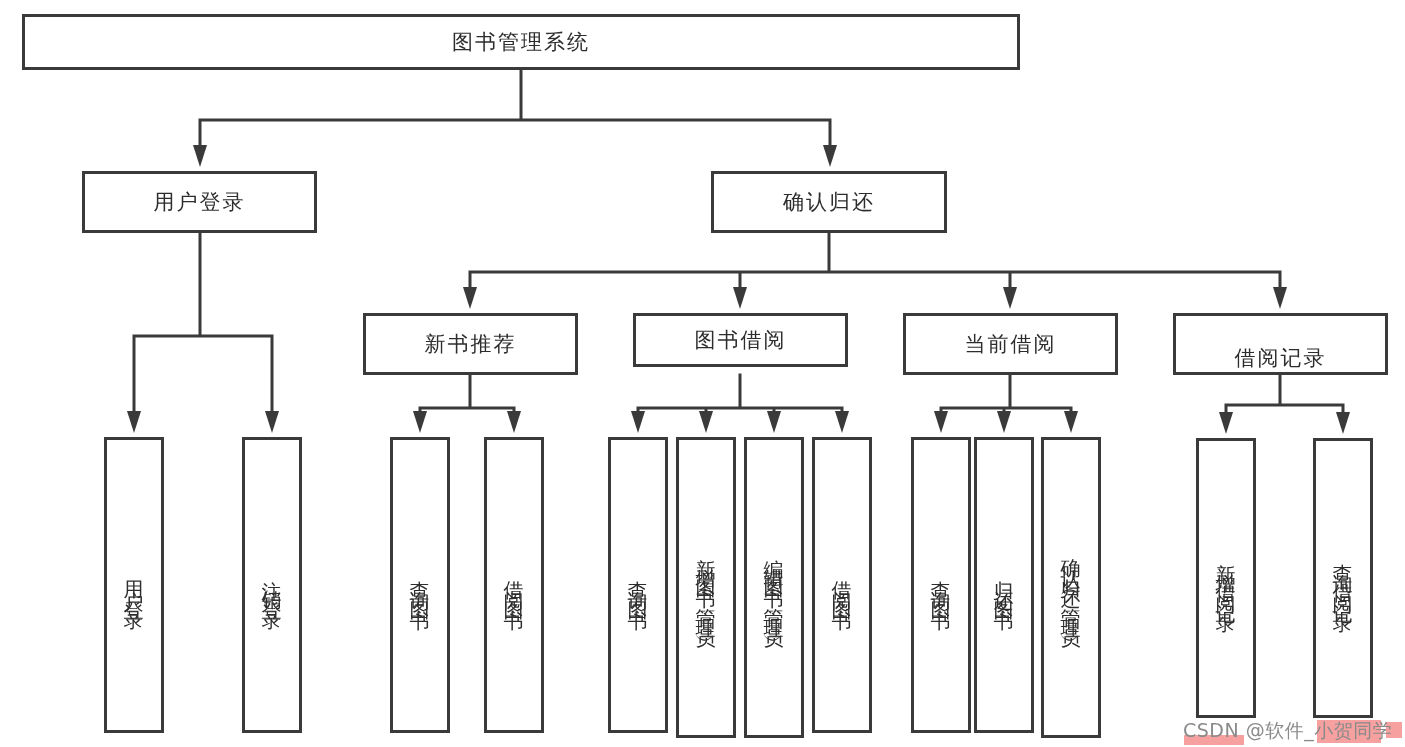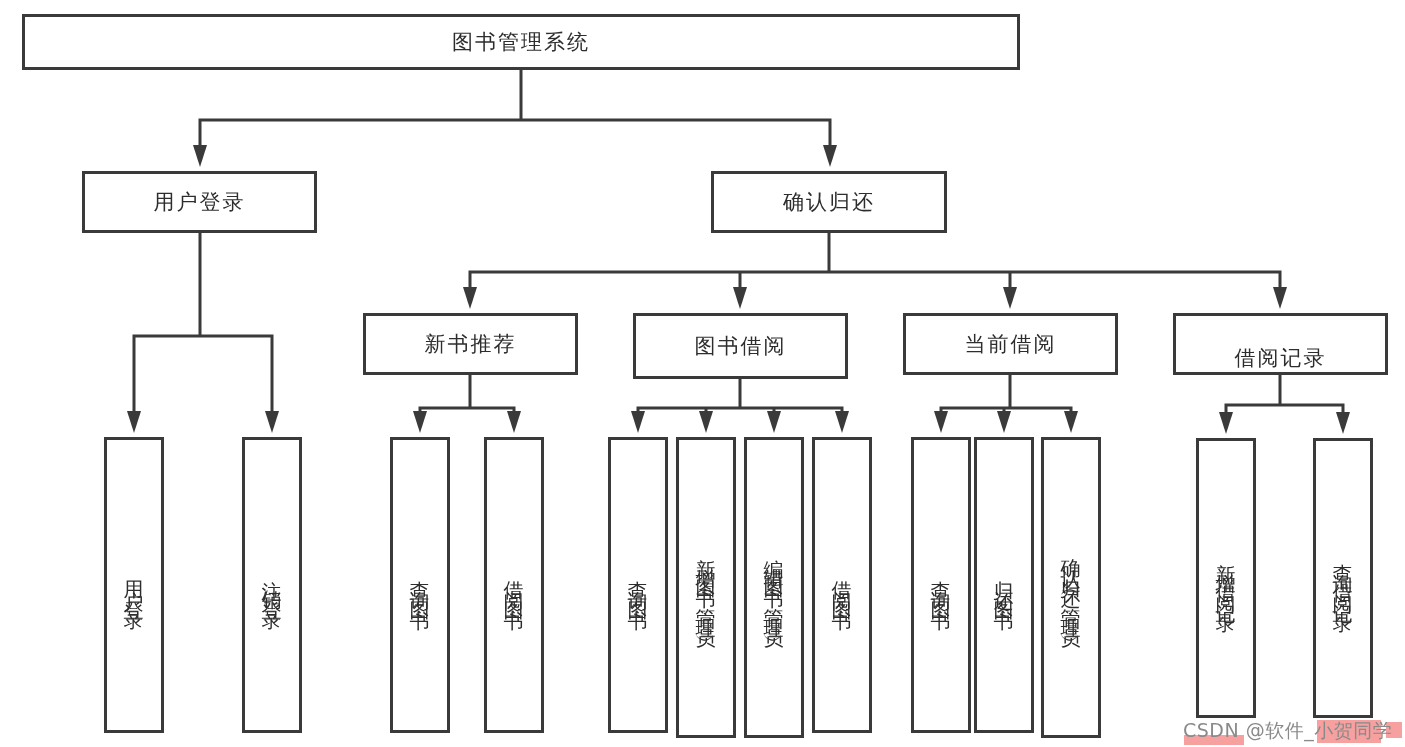--- a/index.html
+++ b/index.html
@@ -105,21 +105,21 @@
   <div class="box" style="left:82px; top:171px; width:235px; height:62px;">
     <span class="hlabel">用户登录</span>
   </div>
   <div class="box" style="left:711px; top:171px; width:236px; height:62px;">
     <span class="hlabel">确认归还</span>
   </div>
 
   <div class="box" style="left:363px; top:313px; width:215px; height:62px;justify-content:center;">
     <span class="hlabel">新书推荐</span>
   </div>
-  <div class="box" style="left:633px; top:313px; width:215px; height:66px;">
+  <div class="box" style="left:633px; top:313px; width:215px; height:54px;">
     <span class="hlabel">图书借阅</span>
   </div>
   <div class="box" style="left:903px; top:313px; width:215px; height:62px;">
     <span class="hlabel">当前借阅</span>
   </div>
   <div class="box" style="left:1173px; top:313px; width:215px; height:62px;align-items:flex-end;">
     <span class="hlabel">借阅记录</span>
   </div>
 
   <div class="box" style="left:104px; top:437px; width:60px; height:296px;">

